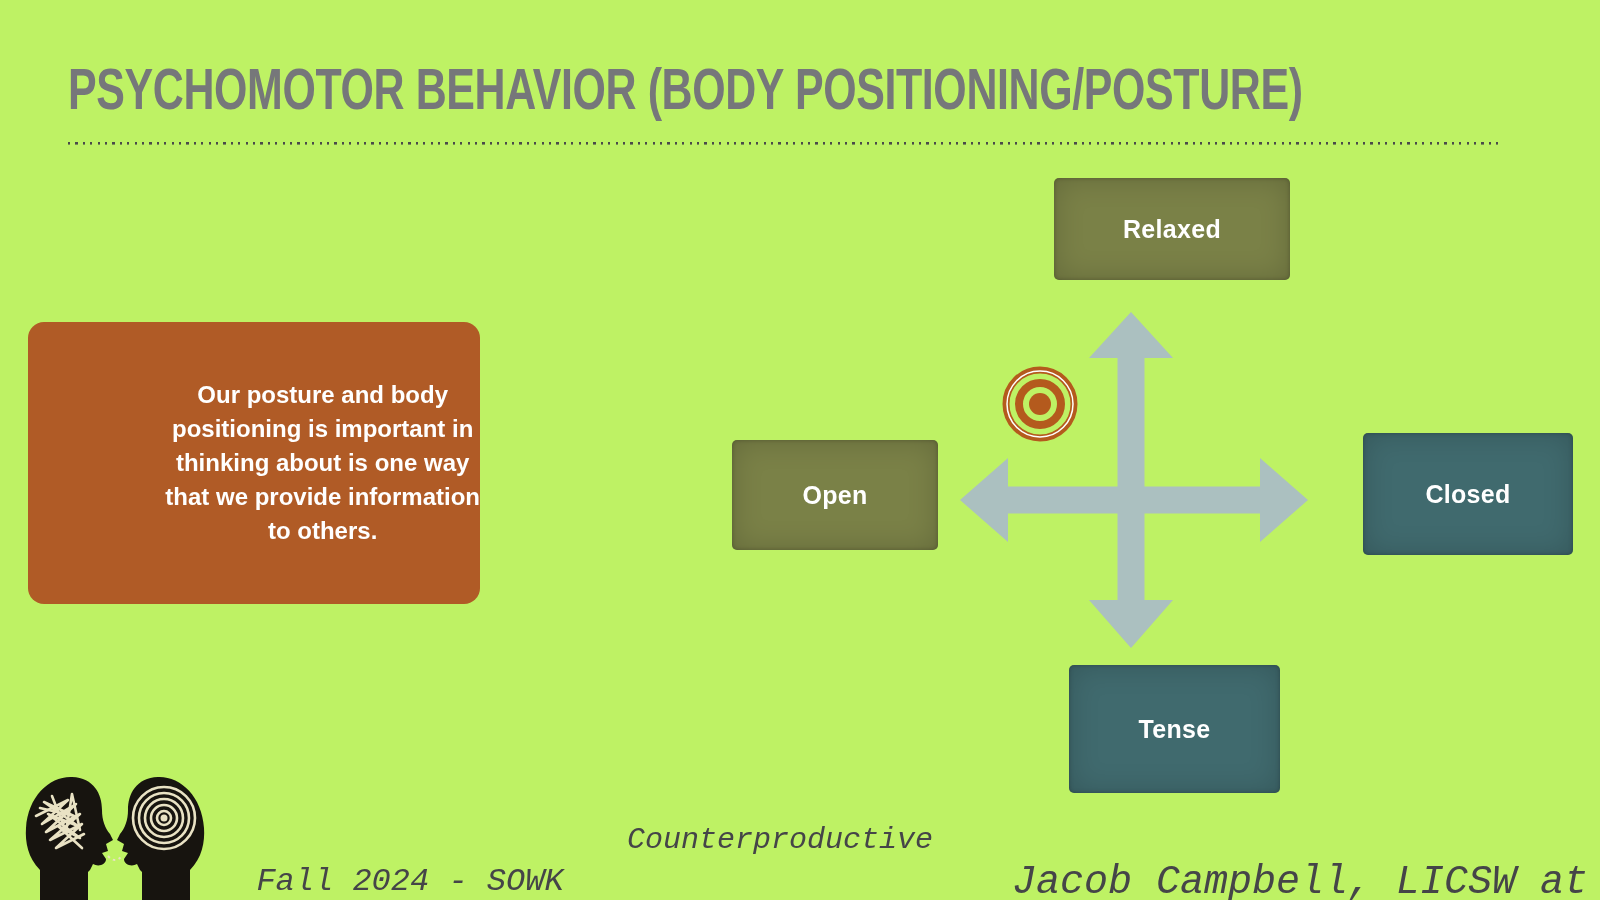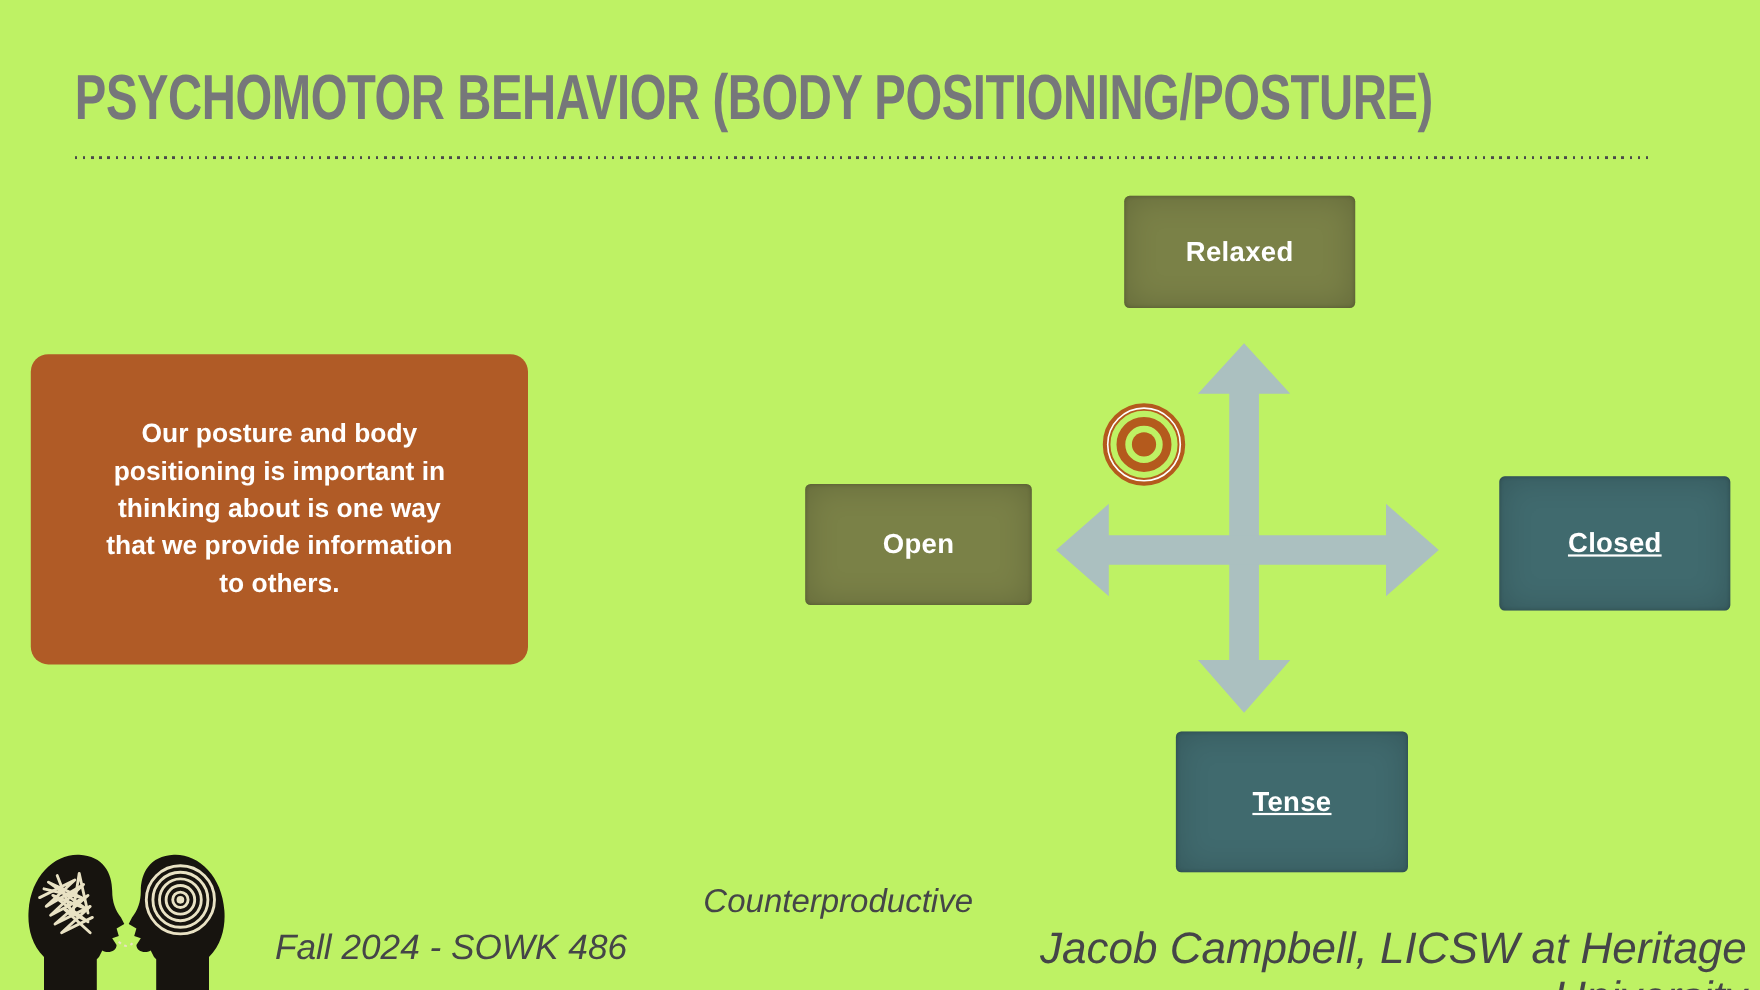--- a/index.html
+++ b/index.html
@@ -41,51 +41,52 @@
     position:absolute;left:68px;top:142px;width:1432px;height:3px;
     background-image:repeating-linear-gradient(to right,var(--dot-gray) 0 2.2px,transparent 2.2px 7.4px);
     background-size:100% 2.6px;background-repeat:no-repeat;background-position:0 0;
   }
 
   
   .info-box{
     position:absolute;left:28px;top:322px;width:452px;height:282px;
     background:var(--accent-orange);
     border-radius:16px;
-    display:flex;align-items:center;justify-content:center;
+    display:flex;align-items:center;justify-content:flex-end;
   }
   .info-box p{
     color:#ffffff;font-size:24px;font-weight:700;line-height:34px;
     text-align:center;white-space:pre-line;
   }
 
   
   .dbox{
     position:absolute;
     display:flex;align-items:center;justify-content:center;
     color:#ffffff;font-size:25px;font-weight:700;letter-spacing:0.3px;
     border-radius:5px;
     box-shadow:inset 0 0 30px rgba(0,0,0,0.18), inset 0 0 4px rgba(0,0,0,0.25);
   }
   .dbox.olive{background:var(--olive-green);}
-  .dbox.teal{background:var(--teal);text-decoration:underline;}
-  .dbox-relaxed{left:1022px;top:178px;width:210px;height:102px;}
+  .dbox.teal{background:var(--teal);}
+  .dbox-relaxed{left:1054px;top:178px;width:236px;height:102px;}
   .dbox-open{left:732px;top:440px;width:206px;height:110px;justify-content:center;}
   .dbox-closed{left:1363px;top:433px;width:210px;height:122px;}
   .dbox-tense{left:1032px;top:665px;width:211px;height:128px;margin-left:37px;}
 
   .cross-arrows{position:absolute;left:940px;top:300px;width:380px;height:360px;}
   .target-icon{position:absolute;left:1002px;top:366px;width:76px;height:76px;}
 
   
   .heads-icon{position:absolute;left:22px;top:772px;width:186px;height:128px;}
   .footer-text{
     position:absolute;
-    font-family:Liberation Sans, sans-serif;font-style:italic;
+    font-family:Liberation Mono, monospace;font-style:italic;
     color:var(--footer-text);
+    margin-top:20px;
   }
   .footer-course{left:245px;top:843px;width:330px;text-align:center;font-size:32px;}
   .footer-lecture{left:627px;top:800px;width:270px;text-align:center;font-size:30px;line-height:40px;}
   .footer-author{left:900px;right:12px;top:840px;text-align:right;font-size:40px;}
 </style>
 </head>
 <body>
 
 <div class="slide">
 

